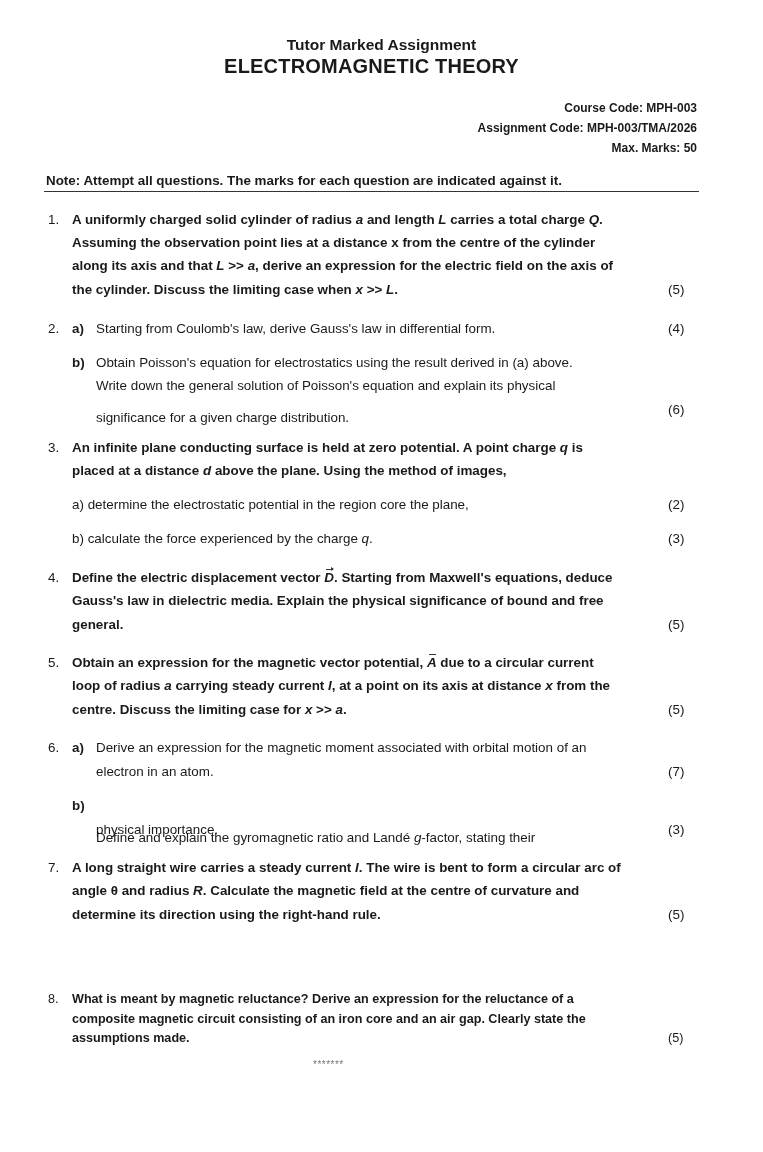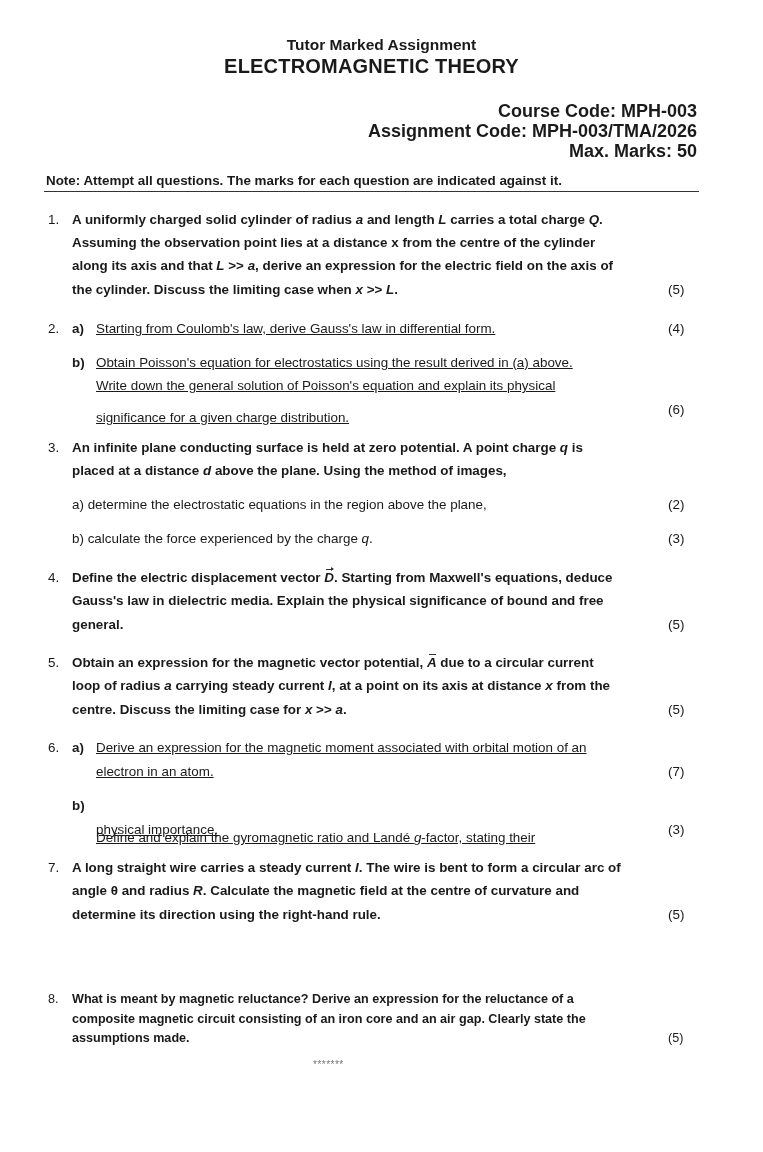--- a/index.html
+++ b/index.html
@@ -4,27 +4,27 @@
   <style>
     html, body { margin: 0; padding: 0; background: #ffffff; }
     body {
       width: 763px; height: 1152px; position: relative; overflow: hidden;
       font-family: "Liberation Sans", "DejaVu Sans", sans-serif;
       color: #1a1a1a;
     }
     .abs { position: absolute; }
     .title1 { left: 0; width: 763px; top: 36px; text-align: center; font-weight: bold; font-size: 15.5px; }
     .title2 { left: 0; width: 743px; top: 55px; text-align: center; font-weight: bold; font-size: 20px; letter-spacing: 0.2px; }
-    .meta { right: 66px; text-align: left; font-weight: bold; font-size: 18px; }
+    .meta { right: 66px; text-align: left; font-weight: bold; font-size: 12px; }
     .note { left: 46px; top: 173px; font-weight: bold; font-size: 13.4px; }
     .rule { left: 44px; top: 191px; width: 655px; height: 1px; background: #333; }
     .line { font-size: 13.4px; white-space: nowrap; }
     .num { left: 48px; }
     .t1 { left: 72px; font-weight: bold; }
-    .t2 { left: 96px; text-decoration: underline; }
+    .t2 { left: 96px; }
     .sub { left: 72px; }
     .mark { left: 668px; width: 30px; text-align: left; font-size: 13.4px; }
     .q8 .line, .q8 .mark { font-size: 12.6px; }
     .stars { left: 313px; top: 1059px; font-size: 10px; color: #777; letter-spacing: 0.5px; }
     i { font-style: italic; }
     .vec { position: relative; display: inline-block; font-style: italic; }
     .vec::before { content: ""; position: absolute; left: 2px; right: 1px; top: -1px; height: 1px; background: #333; }
     .vec.arrow::after { content: ""; position: absolute; right: 0px; top: -3px; border-left: 3px solid #333; border-top: 2px solid transparent; border-bottom: 2px solid transparent; }
   </style>
 </head>
@@ -57,21 +57,21 @@
   <div class="abs line t2" style="top:355px">Obtain Poisson's equation for electrostatics using the result derived in (a) above.</div>
   <div class="abs line t2" style="top:378px">Write down the general solution of Poisson's equation and explain its physical</div>
   <div class="abs line t2" style="top:410px">significance for a given charge distribution.</div>
   <div class="abs mark" style="top:402px">(6)</div>
 </div>
 
 <div>
   <div class="abs line num" style="top:440px">3.</div>
   <div class="abs line t1" style="top:440px">An infinite plane conducting surface is held at zero potential. A point charge <i>q</i> is</div>
   <div class="abs line t1" style="top:463px">placed at a distance <i>d</i> above the plane. Using the method of images,</div>
-  <div class="abs line sub" style="top:497px"><span>a)</span> <span>determine the electrostatic equations in the region above the plane,</span></div>
+  <div class="abs line sub" style="top:497px"><span>a)</span> <span>determine the electrostatic potential in the region core the plane,</span></div>
   <div class="abs mark" style="top:497px">(2)</div>
   <div class="abs line sub" style="top:531px"><span>b)</span> calculate the force experienced by the charge <i>q</i>.</div>
   <div class="abs mark" style="top:531px">(3)</div>
 </div>
 
 <div>
   <div class="abs line num" style="top:570px">4.</div>
   <div class="abs line t1" style="top:570px">Define the electric displacement vector <span class="vec arrow">D</span>. Starting from Maxwell's equations, deduce</div>
   <div class="abs line t1" style="top:593px">Gauss's law in dielectric media. Explain the physical significance of bound and free</div>
   <div class="abs line t1" style="top:617px">general.</div>

